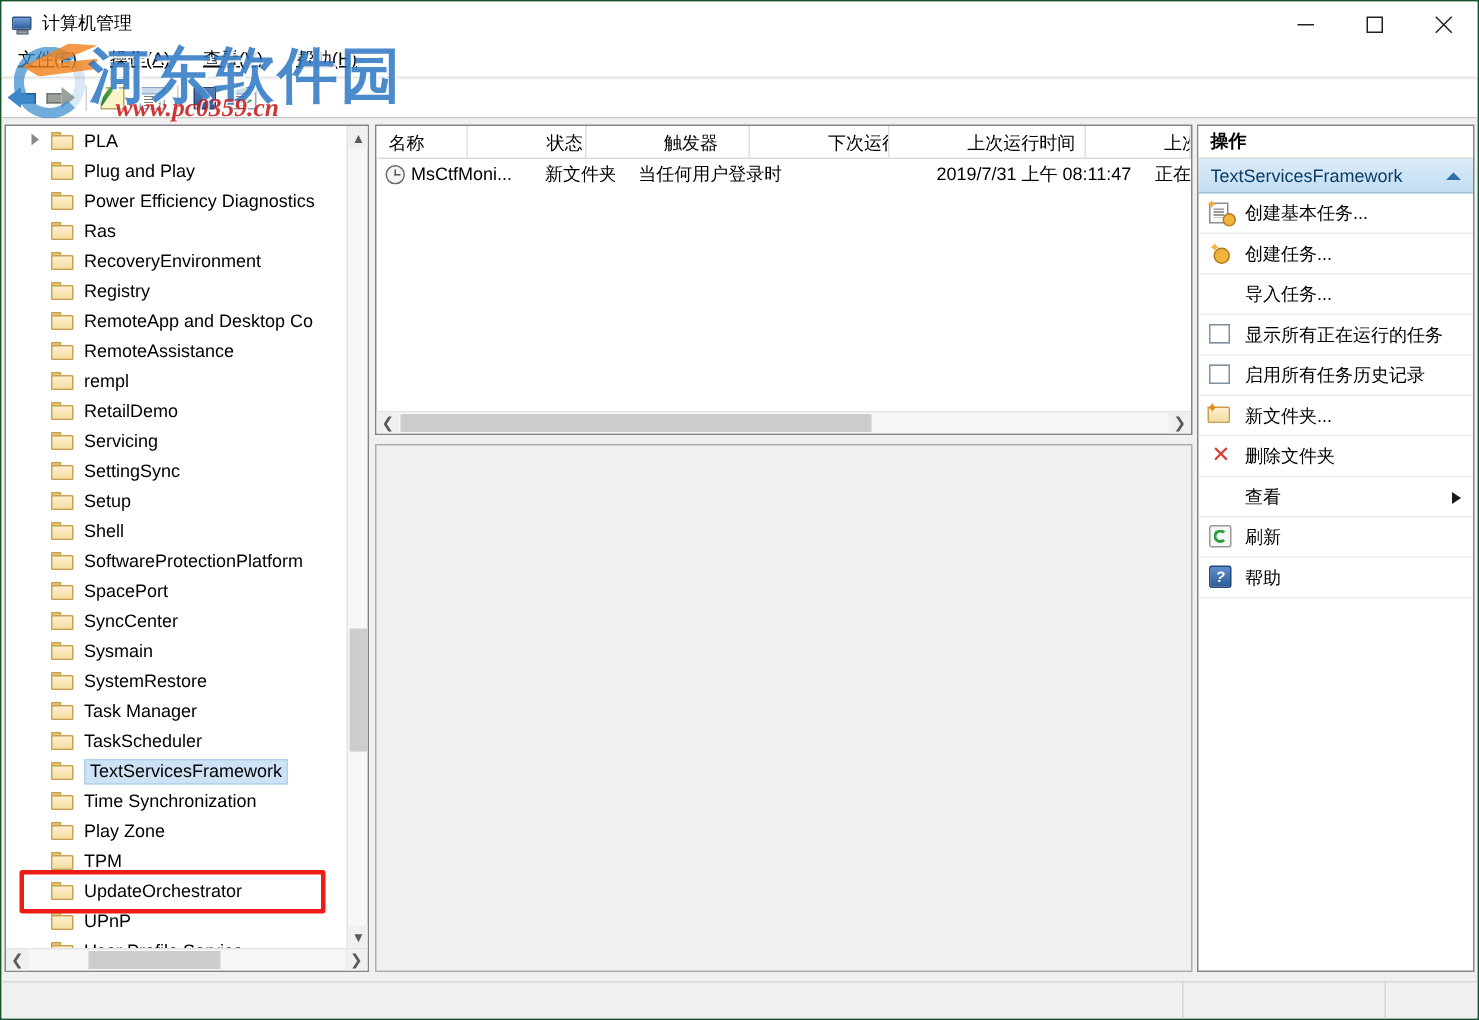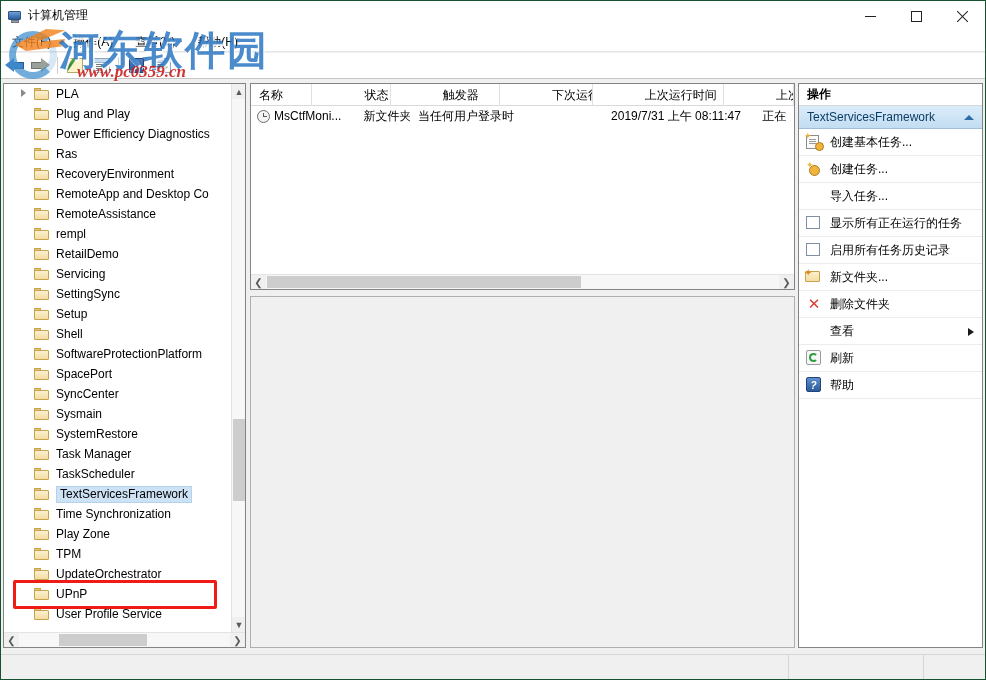--- a/index.html
+++ b/index.html
@@ -54,22 +54,23 @@
   .glyph-close { position: relative; width: 12px; height: 12px; }
   .glyph-close:before, .glyph-close:after {
     content:""; position:absolute; left:-1px; top:5px; width:15px; height:1px; background:#222;
   }
   .glyph-close:before { transform: rotate(45deg); }
   .glyph-close:after  { transform: rotate(-45deg); }
 
   
   .menubar {
     position: absolute; left: 0; top: 31px; width: 984px; height: 20px;
-    background: #ffffff; display: flex; align-items: flex-start;
+    background: #ffffff; display: flex; align-items: flex-end;
     border-bottom: 1px solid #e4e4e4;
+    text-decoration: underline;
   }
   .menu-item {
     padding: 2px 11px 3px 11px; font-size: 12px; color: #000; white-space: nowrap;
   }
 
   
   .toolbar {
     position: absolute; left: 0; top: 52px; width: 984px; height: 26px;
     background: #ffffff; display: flex; align-items: center;
     border-bottom: 1px solid #c6c6c6;
@@ -211,21 +212,21 @@
     position:absolute; left:0; top:0; right:0; height:22px;
     background:#ffffff; border-bottom:1px solid #d9d9d9; display:flex;gap:44px;
   }
   .col-head .col {
     height:22px; display:flex; align-items:center; padding-left:8px;
     font-size:12px; color:#000; border-right:1px solid #e0e0e0; white-space:nowrap;
     overflow:hidden;
   }
   .rows { position:absolute; left:0; top:22px; right:0; bottom:16px; }
   .data-row { height:20px; display:flex; align-items:center; font-size:12px; color:#000; }
-  .data-row .cell { padding-left:8px; white-space:nowrap; overflow:hidden; }
+  .data-row .cell { padding-left:8px; white-space:nowrap; overflow:hidden;text-align:right; }
   .clock {
     width:13px;height:13px;border:1.5px solid #6b6b6b;border-radius:50%;
     position:relative; flex:none; margin-left:6px; margin-right:4px; background:#f4f4f4;
   }
   .clock:before {
     content:""; position:absolute; left:4.5px; top:2px; width:1.2px; height:4px; background:#555;
   }
   .clock:after {
     content:""; position:absolute; left:5px; top:5.5px; width:4px; height:1.2px; background:#555;
   }
@@ -465,20 +466,28 @@
             </span>
             <span class="label-box">Ras</span>
           </div>
           <div class="tree-row">
             <span class="indent"></span>
             <span class="folder">
               <i class="tab"></i>
               <i class="body"></i>
             </span>
             <span class="label-box">RecoveryEnvironment</span>
+          </div>
+          <div class="tree-row">
+            <span class="indent"></span>
+            <span class="folder">
+              <i class="tab"></i>
+              <i class="body"></i>
+            </span>
+            <span class="label-box">Registry</span>
           </div>
           <div class="tree-row">
             <span class="indent"></span>
             <span class="folder">
               <i class="tab"></i>
               <i class="body"></i>
             </span>
             <span class="label-box">RemoteApp and Desktop Co</span>
           </div>
           <div class="tree-row">

